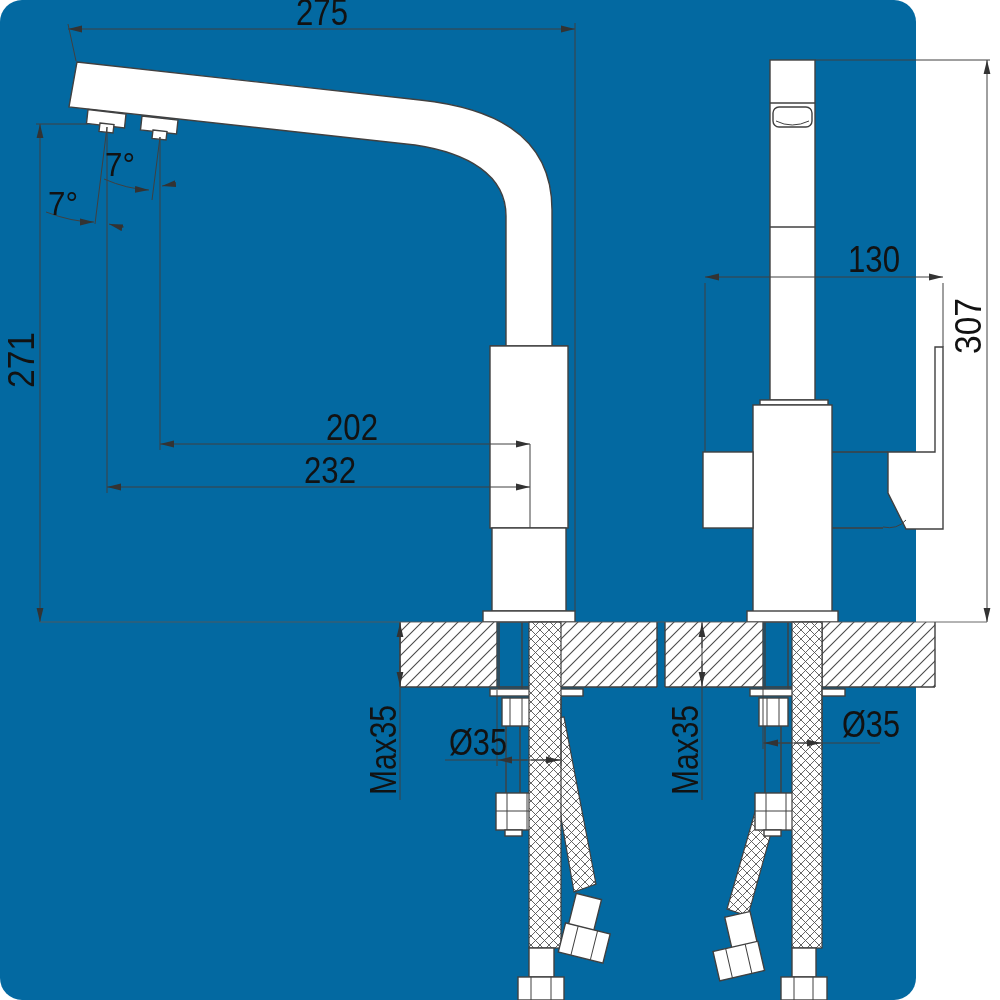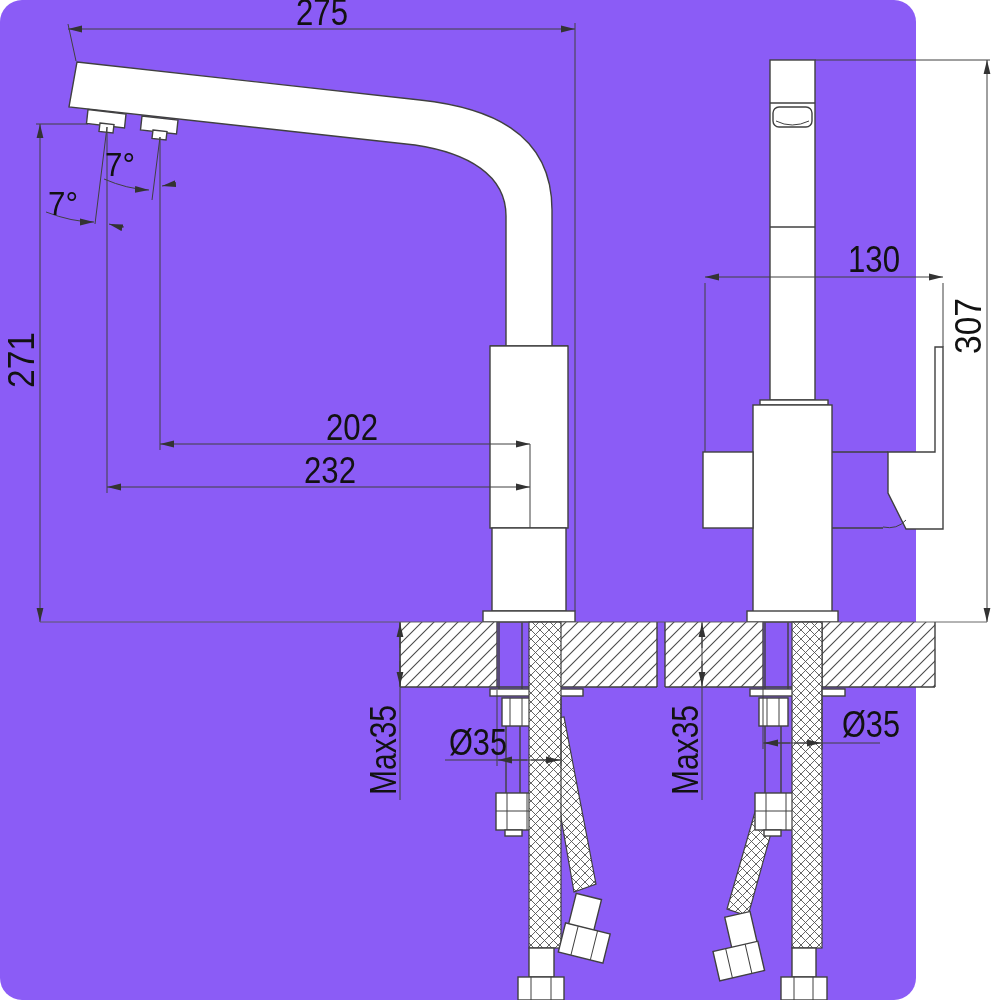--- a/index.html
+++ b/index.html
@@ -1,16 +1,16 @@
 <!DOCTYPE html>
 <html><head>
 <meta charset="utf-8">
 <style>
   html,body{margin:0;padding:0;background:#ffffff;}
-  .stage{width:916px;height:1000px;position:relative;background:#8b5cf6;border-radius:22px;}
+  .stage{width:916px;height:1000px;position:relative;background:#0369a1;border-radius:22px;}
   svg{display:block;}
   .g  {stroke:#404040;stroke-width:1.4;fill:none;stroke-linecap:butt;}
   .gf {stroke:#404040;stroke-width:1.4;fill:#ffffff;}
   .d  {stroke:#404040;stroke-width:1;fill:none;}
   .thin{stroke:#585858;stroke-width:0.9;fill:none;}
   .t  {font-family:"Liberation Sans","DejaVu Sans",sans-serif;font-size:36px;fill:#121212;}
   .ts {font-family:"Liberation Sans","DejaVu Sans",sans-serif;font-size:34px;fill:#121212;}
 </style>
 </head>
 <body>

